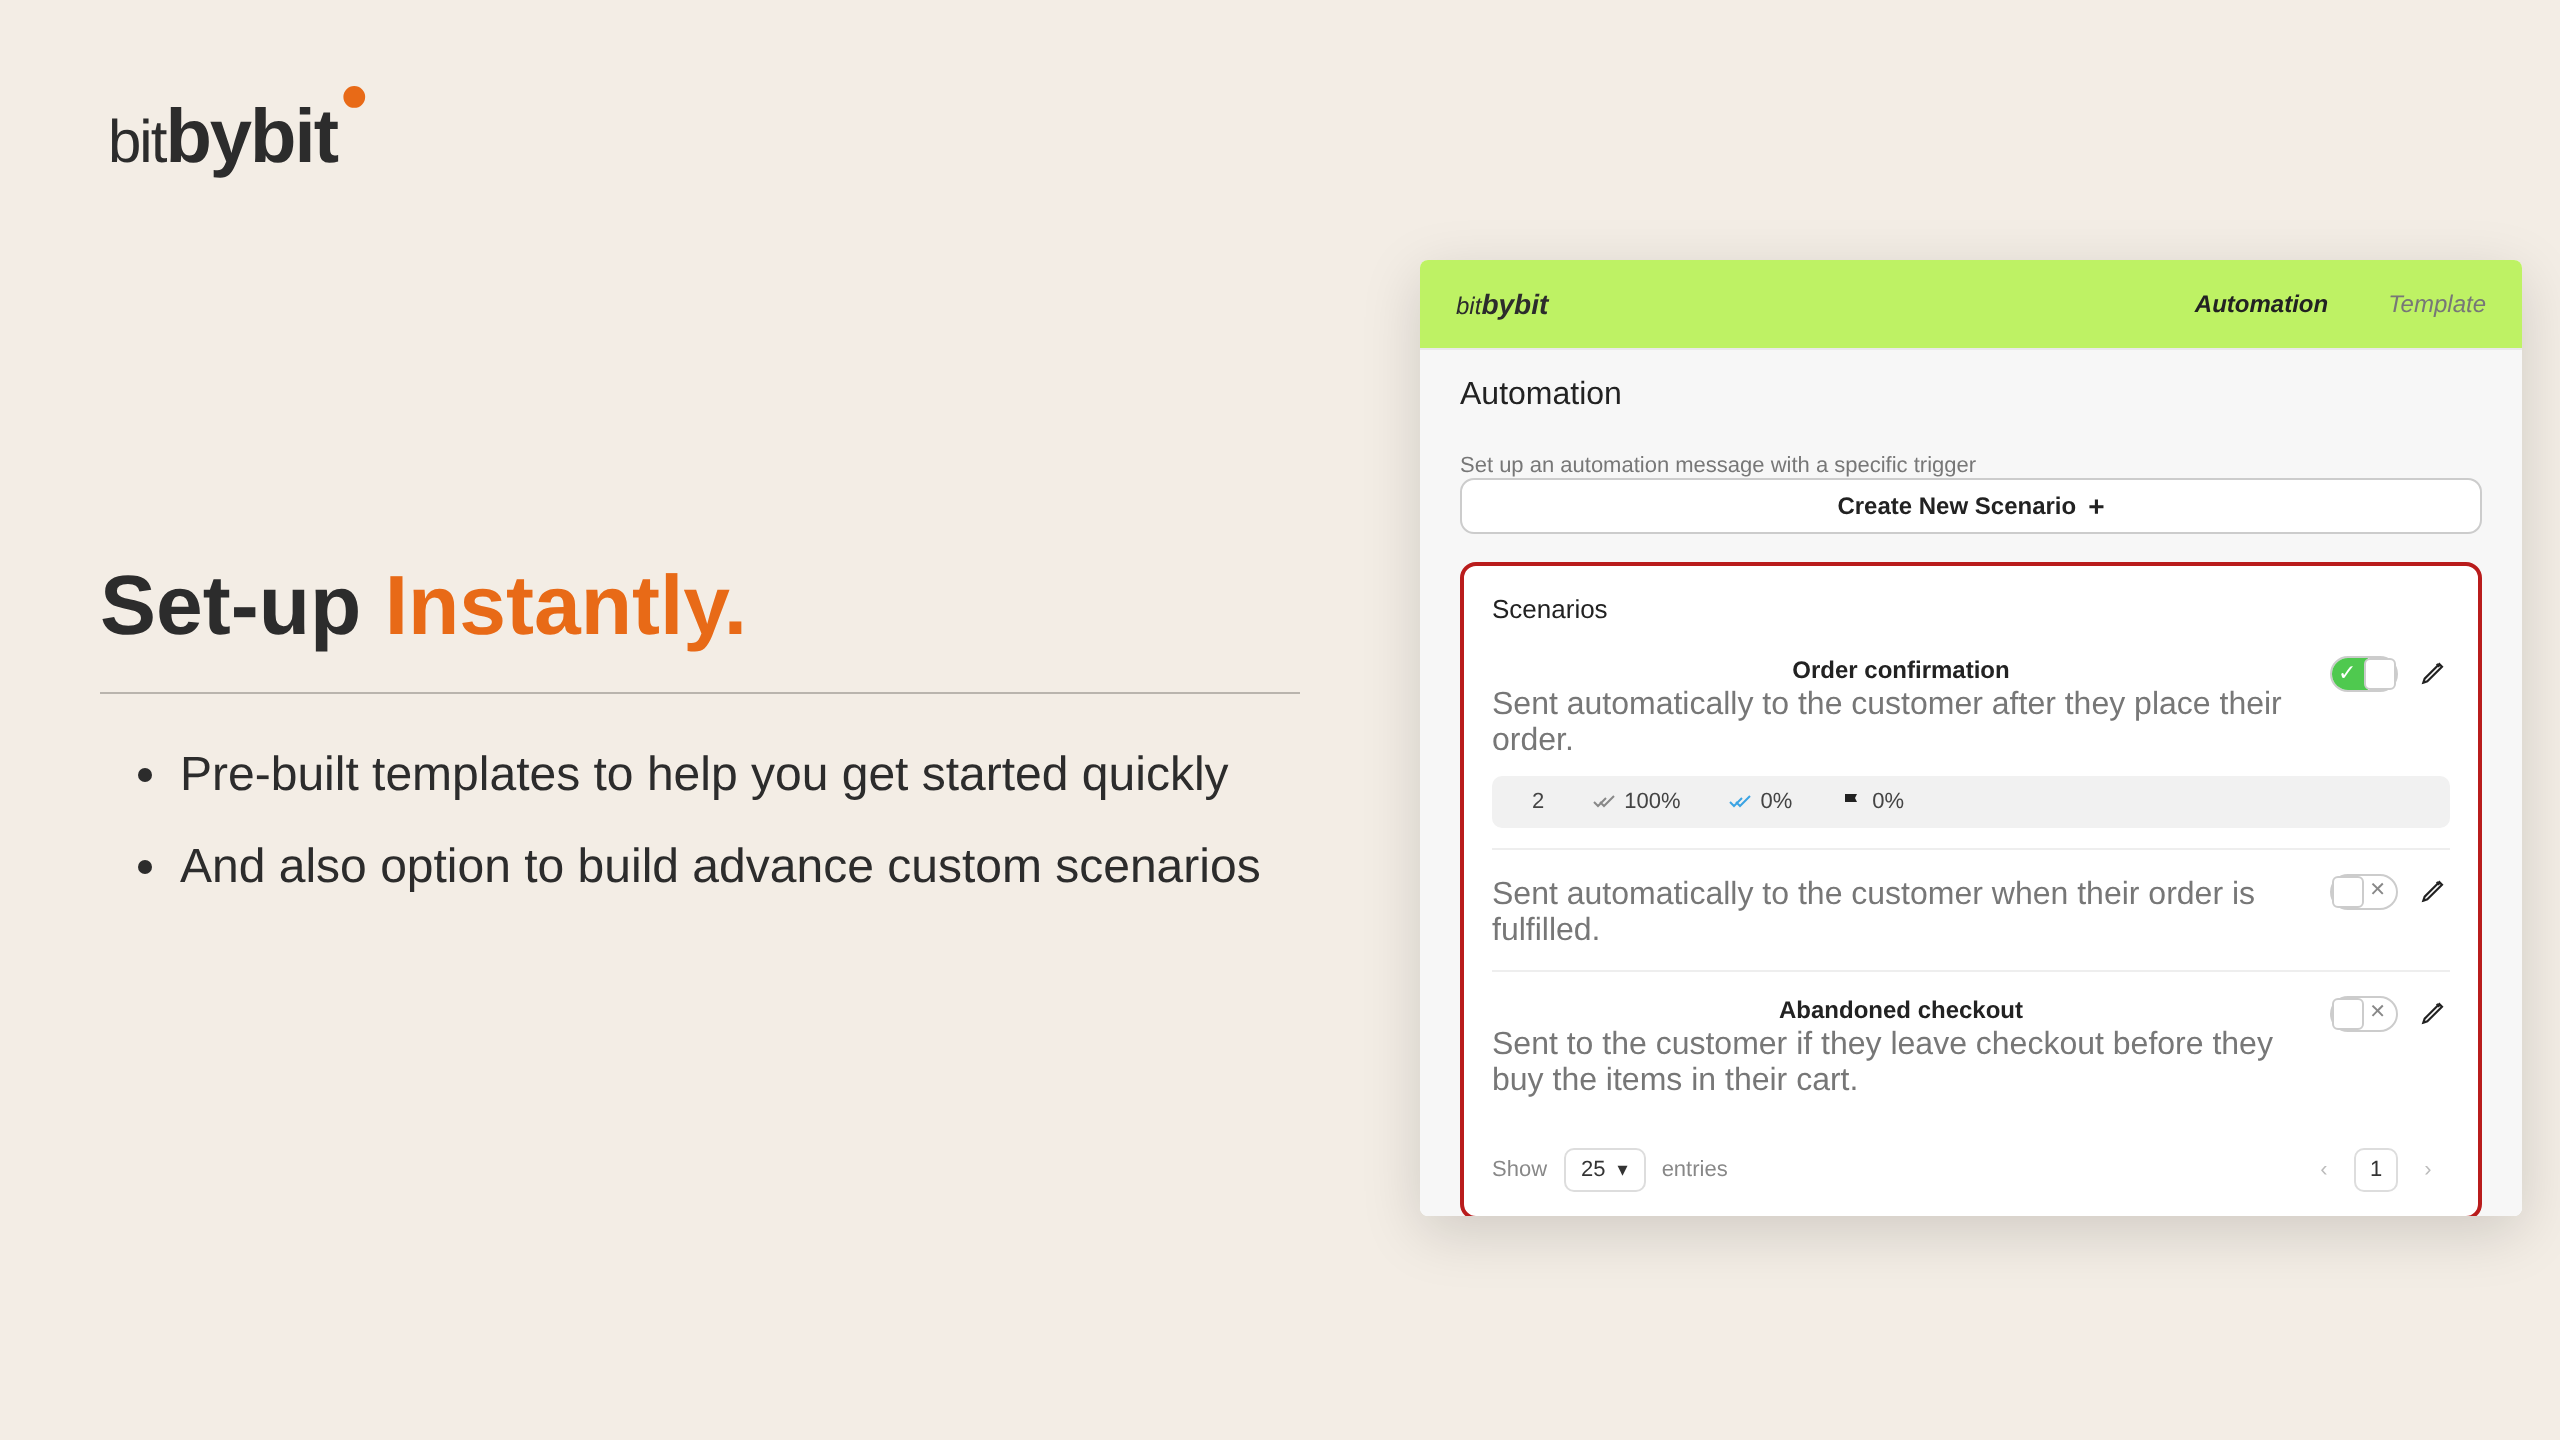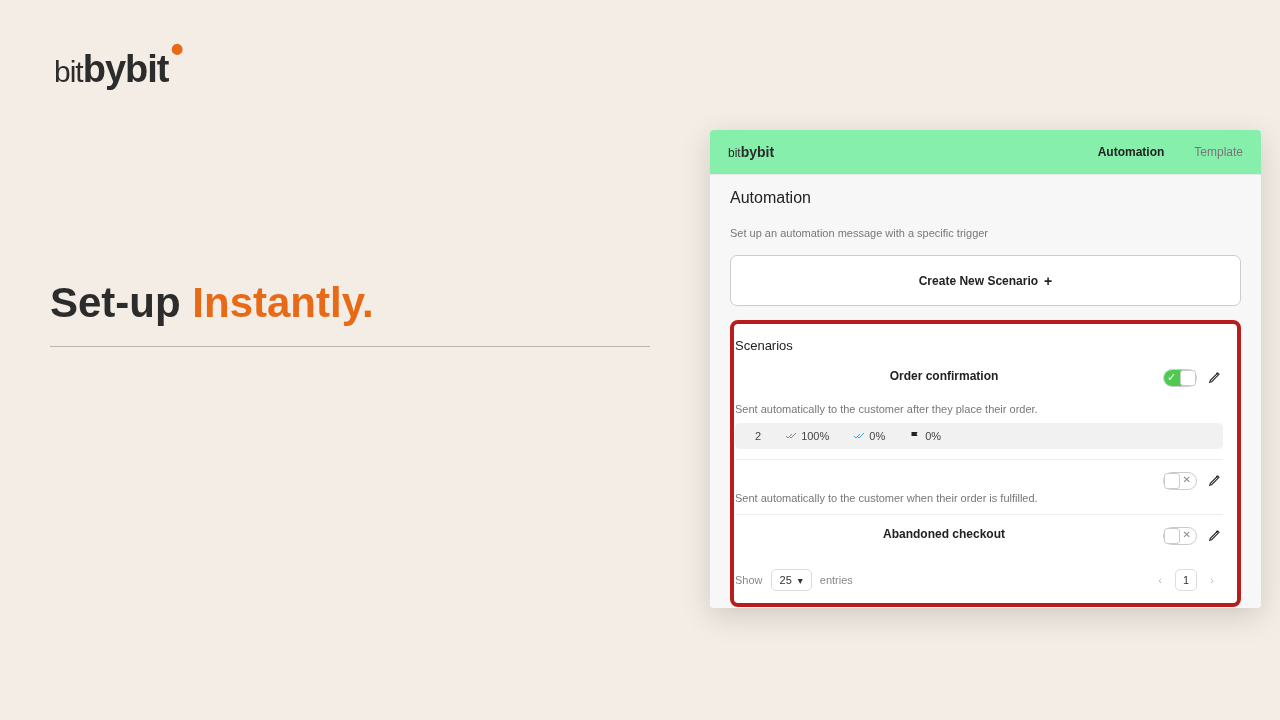--- a/index.html
+++ b/index.html
@@ -23,52 +23,52 @@
   ul.bullets li { font-size: 24px; color: #2c2c2c; line-height: 1.9; }
 
   
   .app-panel {
     position: absolute; top: 130px; left: 710px; width: 551px; height: 478px;
     background: #fff; border-radius: 4px; box-shadow: 0 8px 30px rgba(0,0,0,0.15);
     overflow: hidden;
   }
   .app-header {
     height: 45px; display: flex; align-items: center; padding: 0 18px;
-    border-bottom: 1px solid #e9e9e9; background:#86efac;
+    border-bottom: 1px solid #e9e9e9; background:#bef264;font-style:italic;
   }
   .app-logo { font-size: 14px; font-weight: 800; color: #2c2c2c; }
   .app-logo .thin2 { font-weight: 400; font-size: 12px; }
   .app-tabs { margin-left: auto; display: flex; gap: 30px; font-size: 12px; }
   .app-tab { color: #777; cursor: pointer; }
   .app-tab.active { color: #222; font-weight: 600; }
 
   .app-body { padding: 14px 20px; background: #f7f7f7; height: calc(100% - 45px); }
   .page-title { font-size: 16px; font-weight: 500; color: #222; }
   .page-sub { font-size: 11px; color: #777; margin-top: 20px; }
 
   .create-btn {
-    margin-top: 16px; width: 100%; height: 51px; border: 1px solid #ccc;
+    width: 100%; height: 28px; border: 1px solid #ccc;
     border-radius: 7px; background: #fff; display: flex; align-items: center;
     justify-content: center; gap: 6px; font-size: 12px; font-weight: 600;
     color: #222; cursor: pointer;
   }
   .plus { font-size: 14px; line-height:1; }
 
   .card {
-    margin-top: 14px; background: #fff; border: 4px solid #b91c1c;
-    border-radius: 8px; padding: 14px 14px 12px 1px;
+    margin-top: 14px; background: #fff; border: 2px solid #b91c1c;
+    border-radius: 8px; padding: 14px 14px 12px 14px;
   }
   .card-title { font-size: 13px; font-weight: 500; color: #222; margin-bottom: 10px; }
 
   .scenario { padding: 6px 0 10px 0; }
   .scenario + .scenario { border-top: 1px solid #eee; padding-top:12px; }
   .scen-head { display: flex; align-items: flex-start; gap: 10px; }
   .scen-text { flex: 1; }
   .scen-name { font-size: 12px; font-weight: 600; color: #222; text-align: center; }
-  .scen-desc { font-size: 11px; color: #777; margin-top: 20px; }
+  .scen-desc { font-size: 16px; color: #777; margin-top: 2px; }
 
   .toggle {
     width: 34px; height: 18px; border-radius: 9px; position: relative;
     border: 1px solid #ccc; background: #fff; flex-shrink:0;
   }
   .toggle.on { background: #fff; }
   .toggle .track-on { position:absolute; left:0; top:0; width:18px; height:100%; background:#4fc94f; border-radius:9px 0 0 9px; }
   .toggle .knob {
     position: absolute; width: 16px; height: 16px; background: #fff; border:1px solid #ccc;
     border-radius: 3px; top: 0px;
@@ -116,20 +116,24 @@
 
 <div class="main-logo">
   <span class="thin">bit</span><span>by</span><span>bit</span><span class="dot">•</span>
 </div>
 
 <div class="left-block">
   <h1 class="headline">
     <span>Set-up </span><span class="accent">Instantly.</span>
   </h1>
   <hr class="hr">
+  <ul class="bullets">
+    <li>Pre-built templates to help you get started quickly</li>
+    <li>And also option to build advance custom scenarios</li>
+  </ul>
 </div>
 
 <div class="app-panel">
   <div class="app-header">
     <div class="app-logo">
       <span class="thin2">bit</span><span>by</span><span>bit</span>
     </div>
     <div class="app-tabs">
       <div class="app-tab active">Automation</div>
       <div class="app-tab">Template</div>
@@ -204,20 +208,21 @@
                 <path class="pencil-path" d="M4 20l3-1 11-11-2-2L5 17l-1 3z M14 6l2 2"></path>
               </svg>
           </div>
         </div>
       </div>
 
       <div class="scenario">
         <div class="scen-head">
           <div class="scen-text">
             <div class="scen-name">Abandoned checkout</div>
+            <div class="scen-desc">Sent to the customer if they leave checkout before they buy the items in their cart.</div>
           </div>
           <div class="toggle off">
             <div class="knob"></div>
               <span class="x">✕</span>
           </div>
           <div class="edit-icon">
             <svg viewBox="0 0 24 24">
                 <path class="pencil-path" d="M4 20l3-1 11-11-2-2L5 17l-1 3z M14 6l2 2"></path>
               </svg>
           </div>

